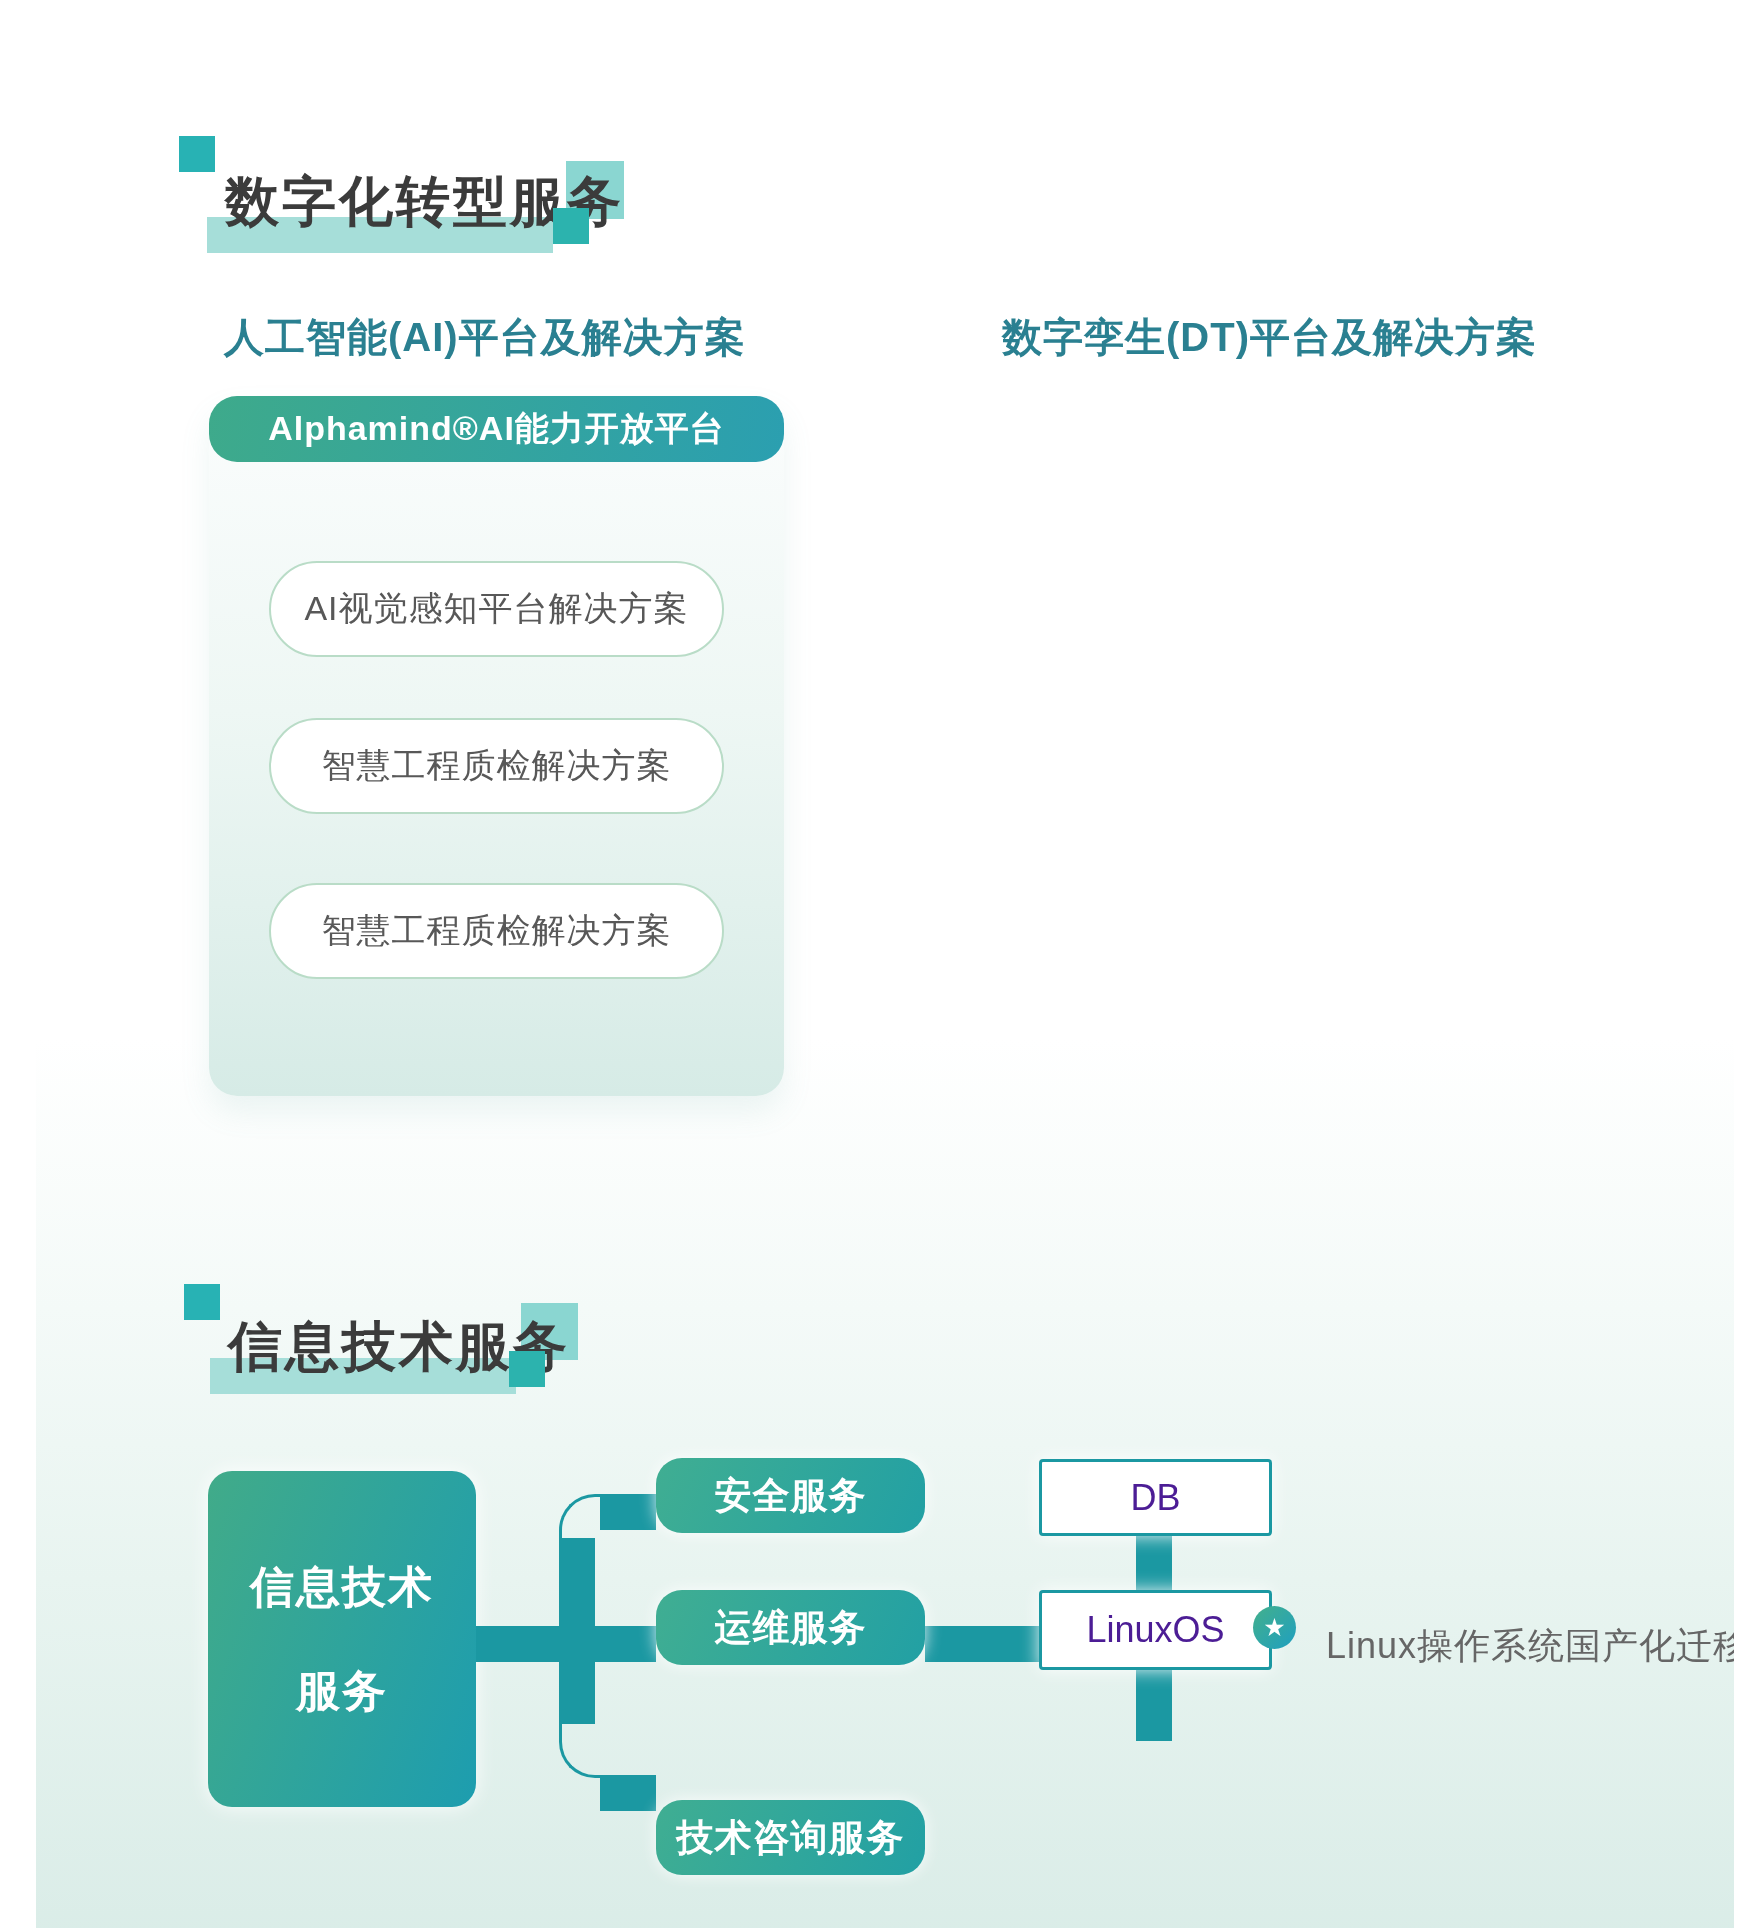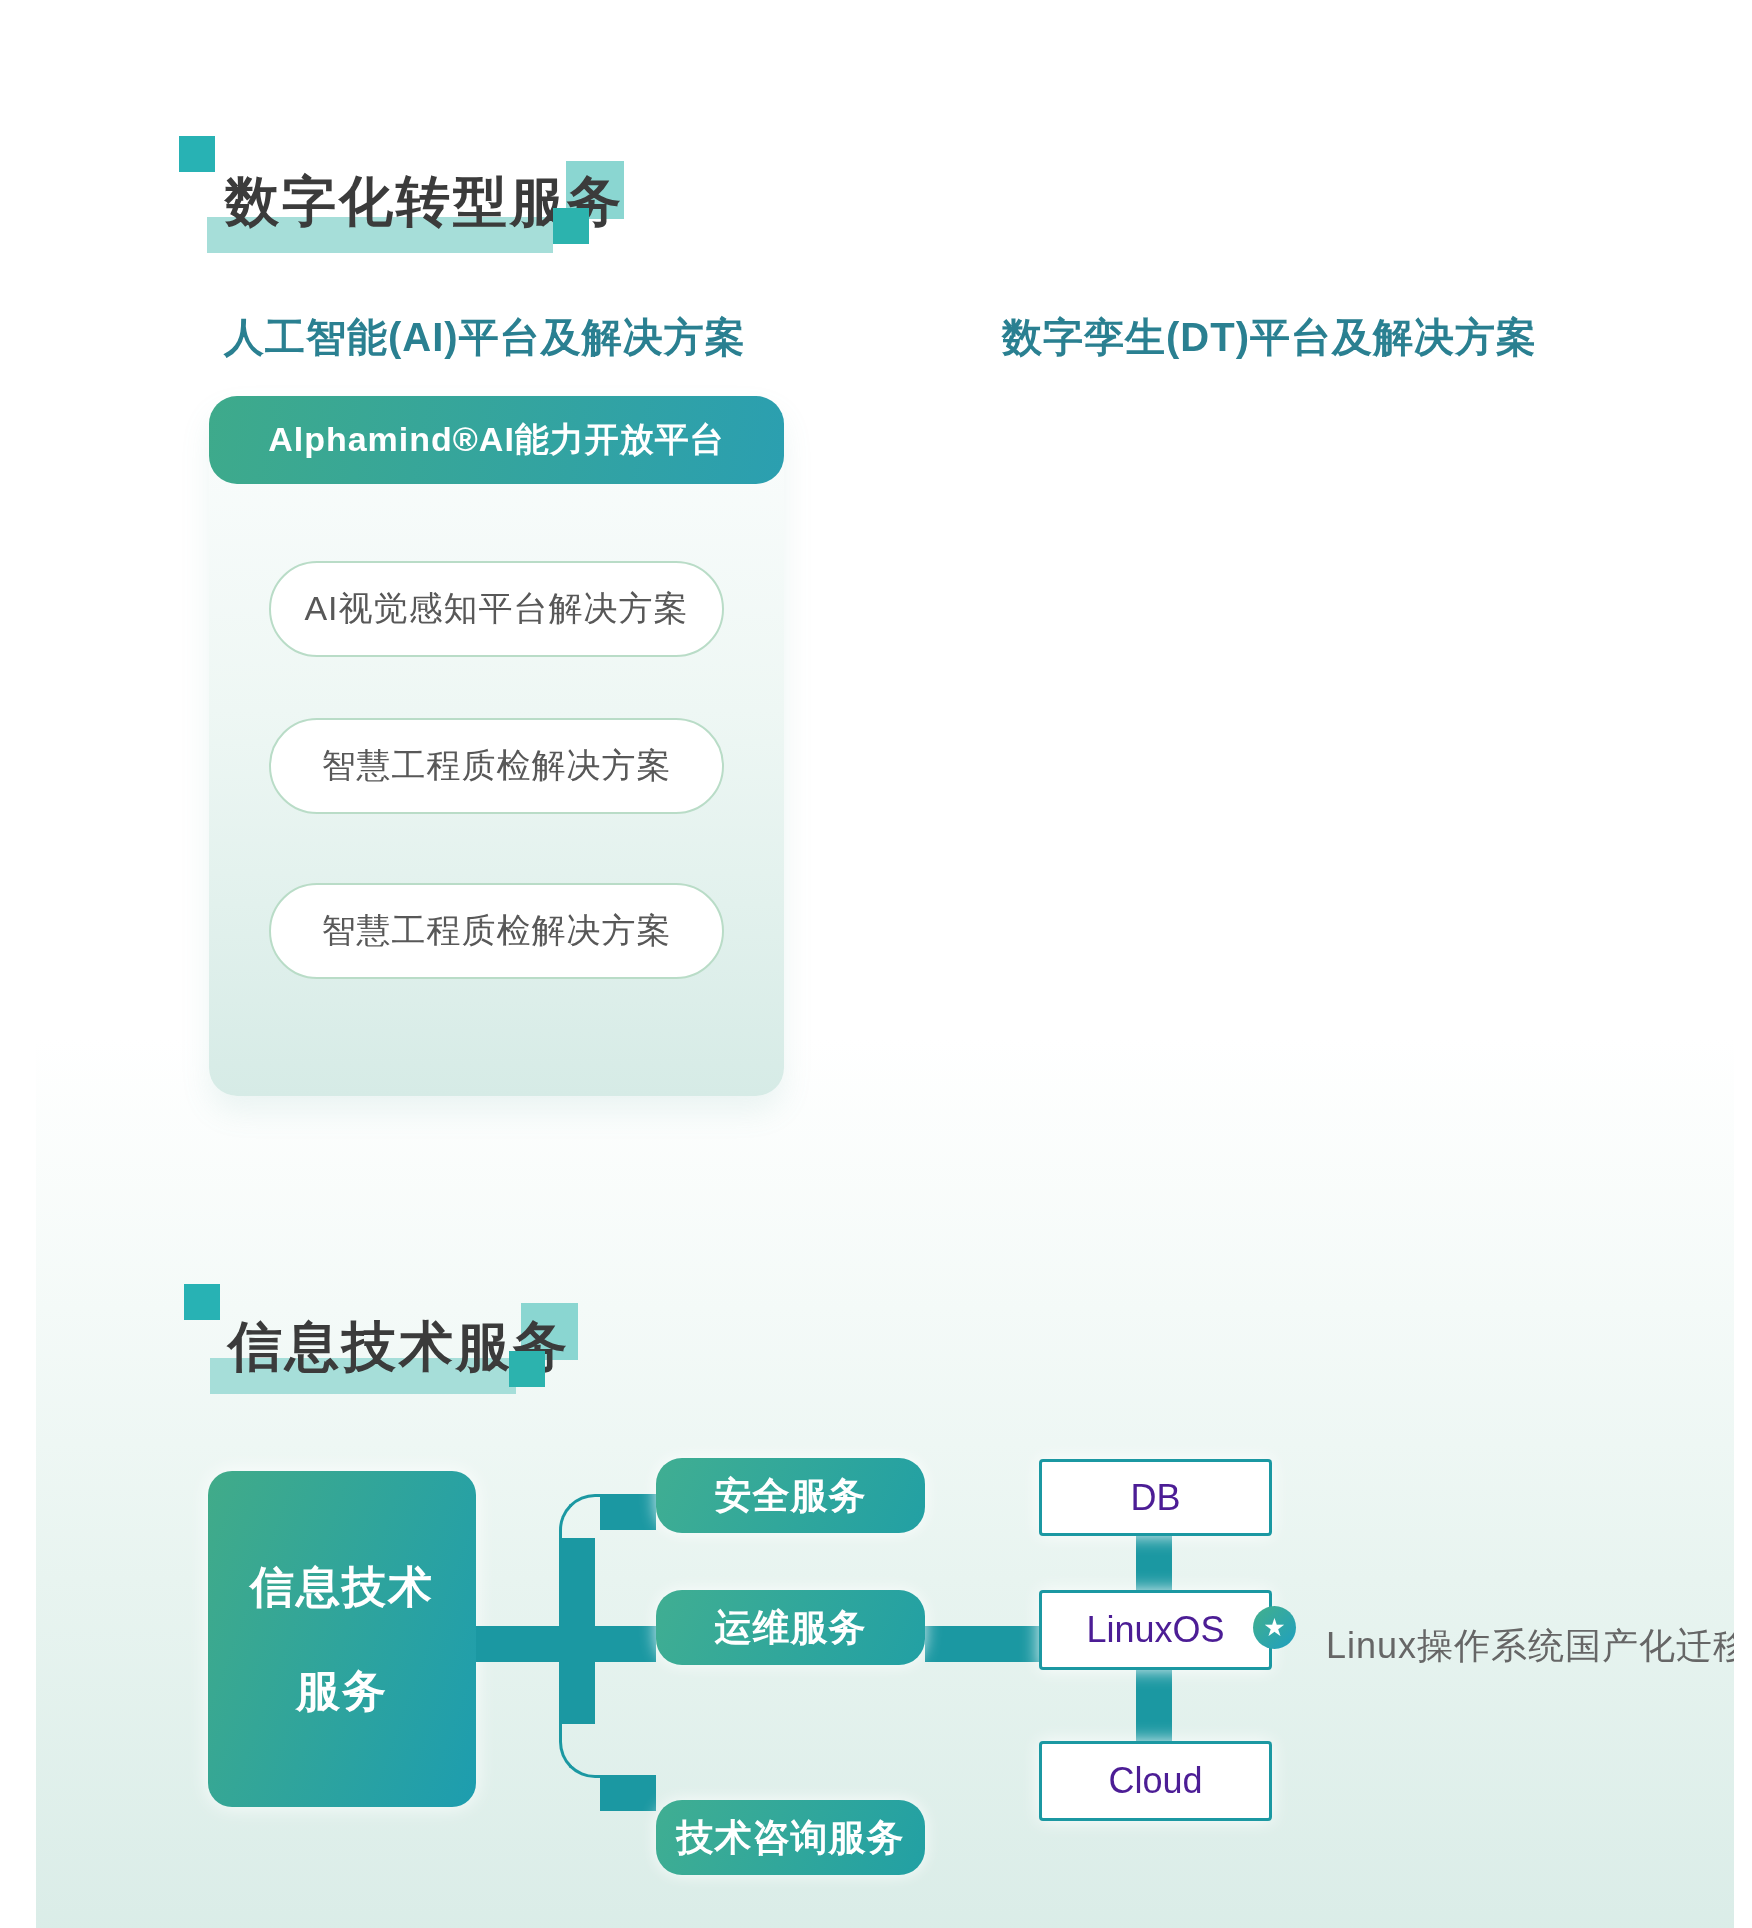--- a/index.html
+++ b/index.html
@@ -23,21 +23,21 @@
     position:absolute; top:256px; font-size:40px; font-weight:800; color:#2a8091;
     letter-spacing:1px; white-space:nowrap;
   }
   
   .card{
     position:absolute; top:360px; height:700px; border-radius:28px;
     background:linear-gradient(180deg,#fbfdfd 0%,#eef7f4 45%,#d6ebe6 100%);
     box-shadow:0 16px 30px rgba(110,175,165,0.12);
   }
   .card-header{
-    position:absolute; left:0; top:0; width:100%; height:88px; border-radius:28px;
+    position:absolute; left:0; top:0; width:100%; height:66px; border-radius:28px;
     background:linear-gradient(100deg,#3eaa8b 0%,#2b9fb0 100%);
     color:#ffffff; font-size:34px; font-weight:700; letter-spacing:1px;
     display:flex; align-items:center; justify-content:center; white-space:nowrap;
   }
   .pill{
     position:absolute; background:#ffffff; border:2px solid #b9dcc7;
     color:#585858; font-weight:500; letter-spacing:1px;
     display:flex; align-items:center; justify-content:center; white-space:nowrap;
   }
   .pill-l{ left:60px; width:455px; height:96px; border-radius:48px; font-size:34px; }
@@ -126,20 +126,19 @@
   <div class="line" style="left:889px; top:1590px; width:114px; height:3px;"></div>
   <div class="line" style="left:1100px; top:1500px; width:3px; height:54px;"></div>
   <div class="line" style="left:1100px; top:1634px; width:3px; height:71px;"></div>
 
   <div class="svc-pill" style="top:1422px;text-align:center;">安全服务</div>
   <div class="svc-pill" style="top:1554px;">运维服务</div>
   <div class="svc-pill" style="top:1764px;">技术咨询服务</div>
 
   <div class="node-box" style="top:1423px; height:77px;">DB</div>
   <div class="node-box" style="top:1554px; height:80px;">LinuxOS</div>
-  <div class="node-box" style="top:1705px; height:80px;">Cloud</div>
 
   <div class="star-badge">
     <span>★</span>
   </div>
   <div class="note-text">Linux操作系统国产化迁移</div>
 
 </div>
 
 </body></html>

